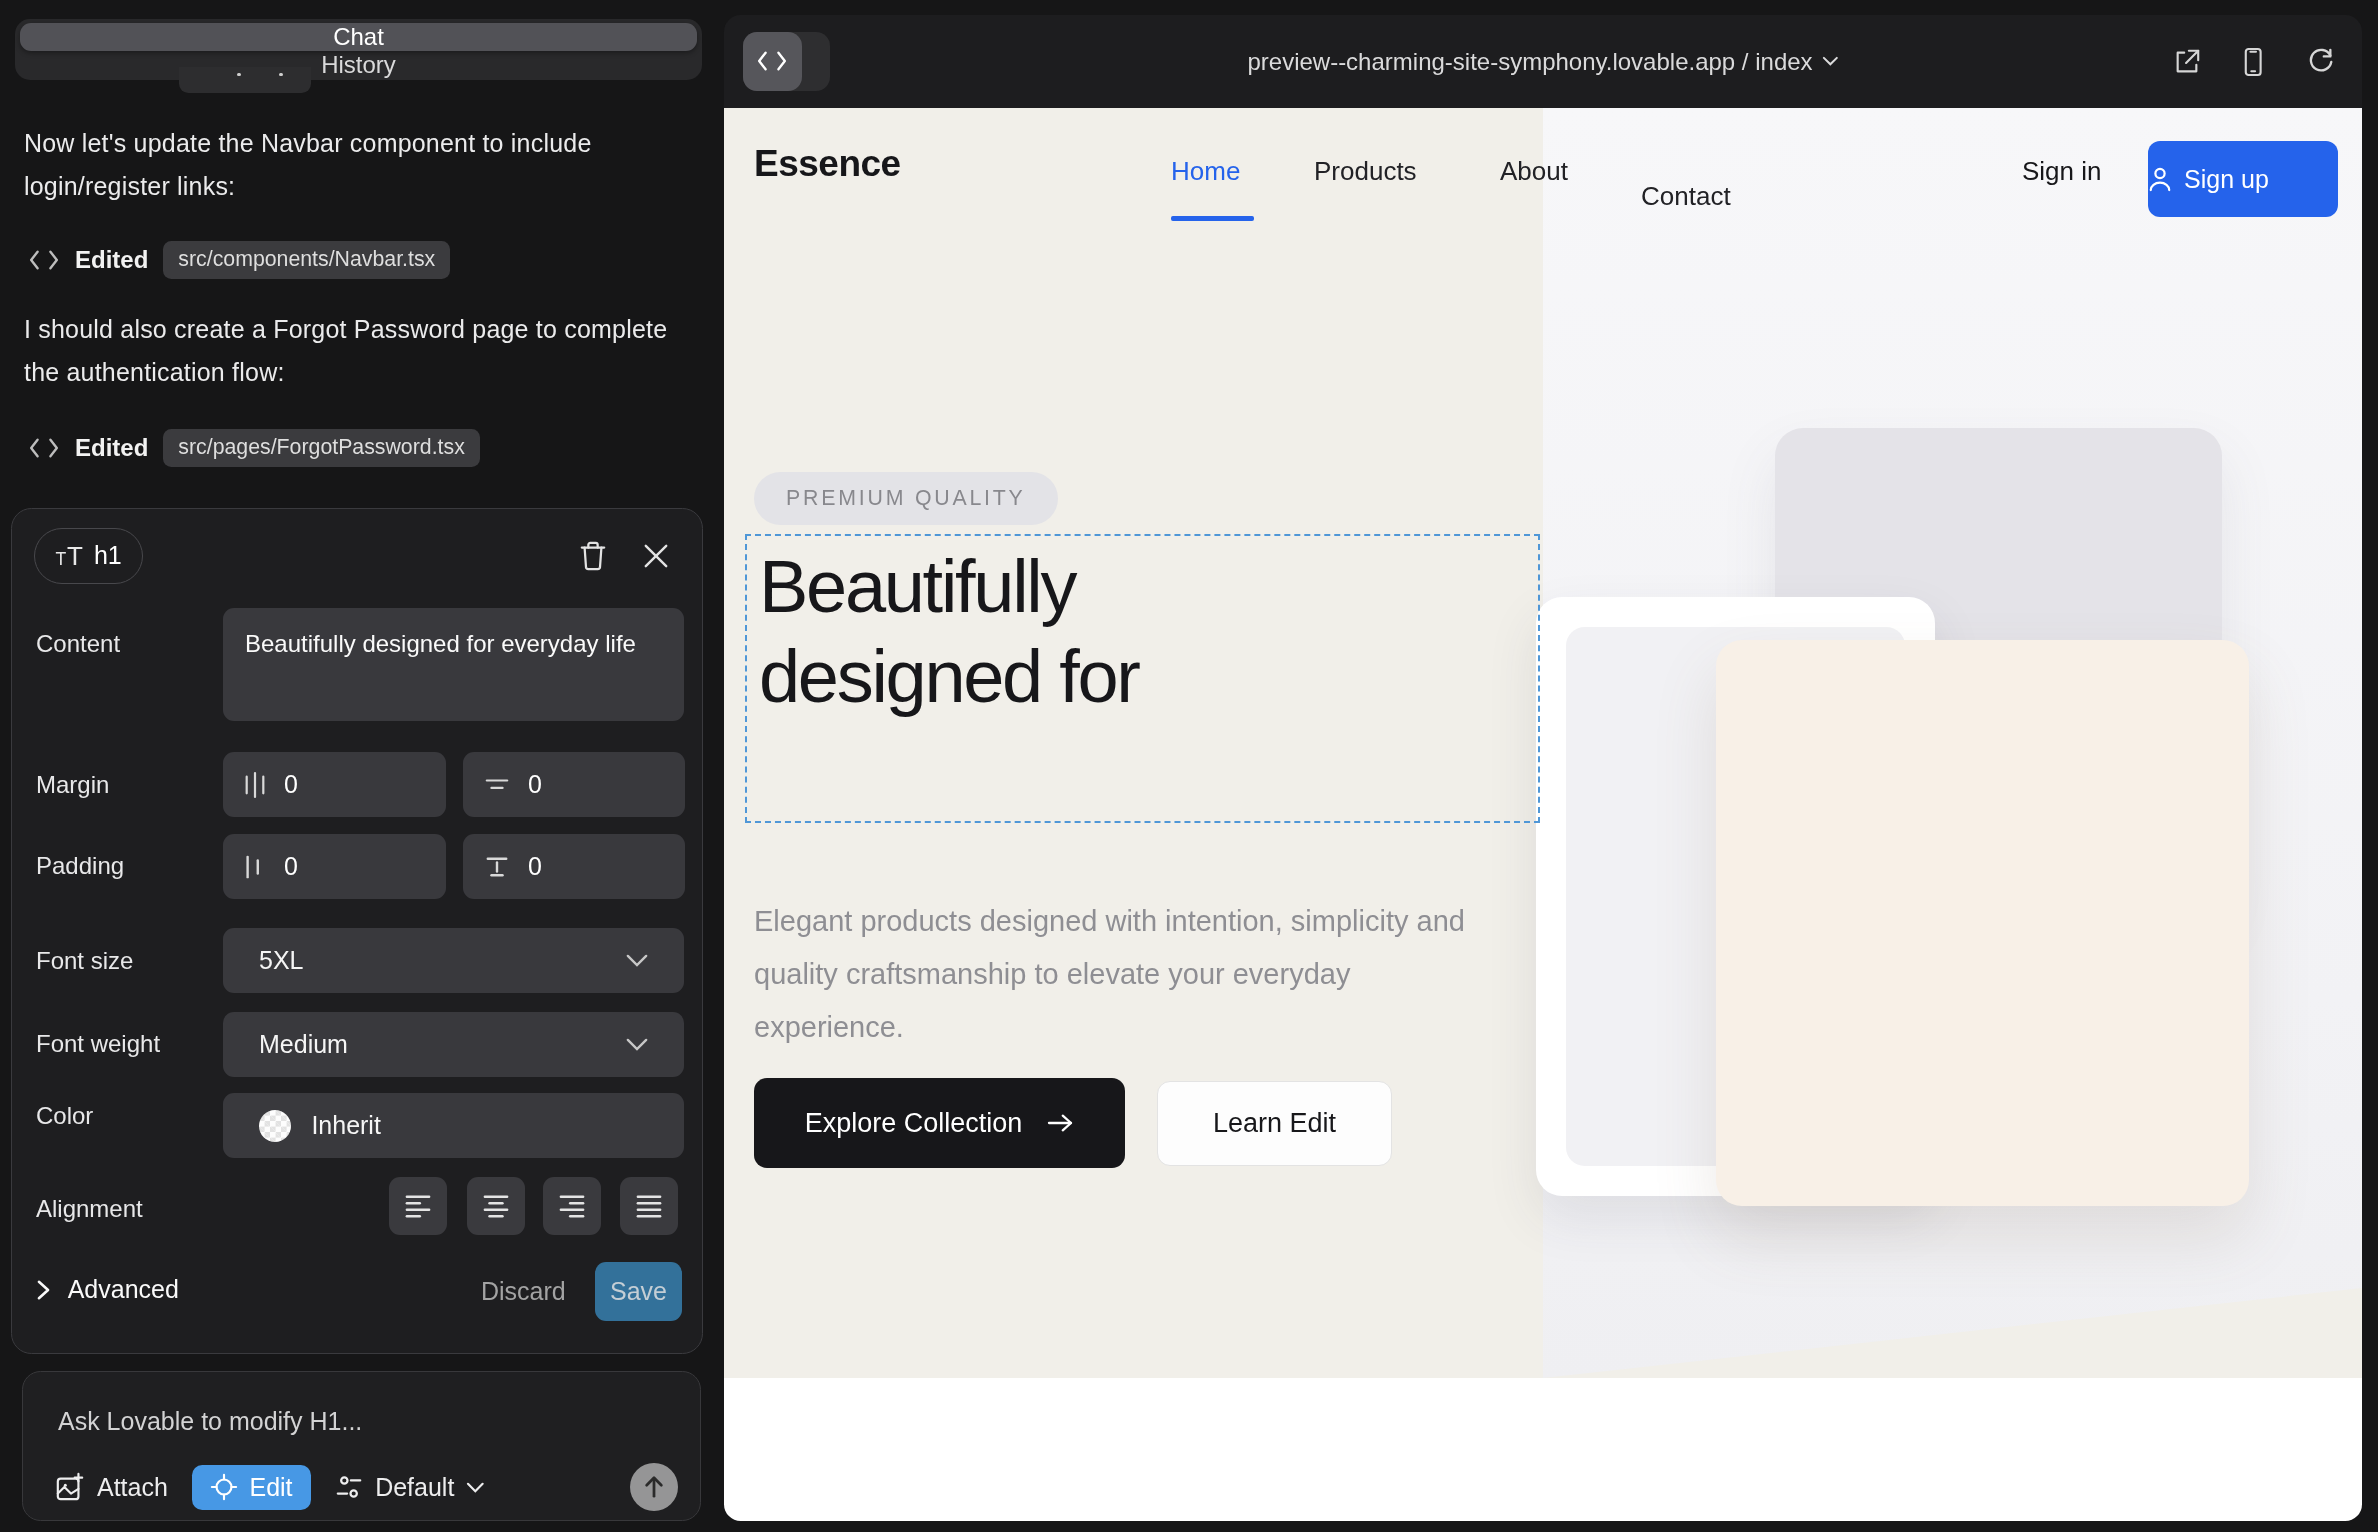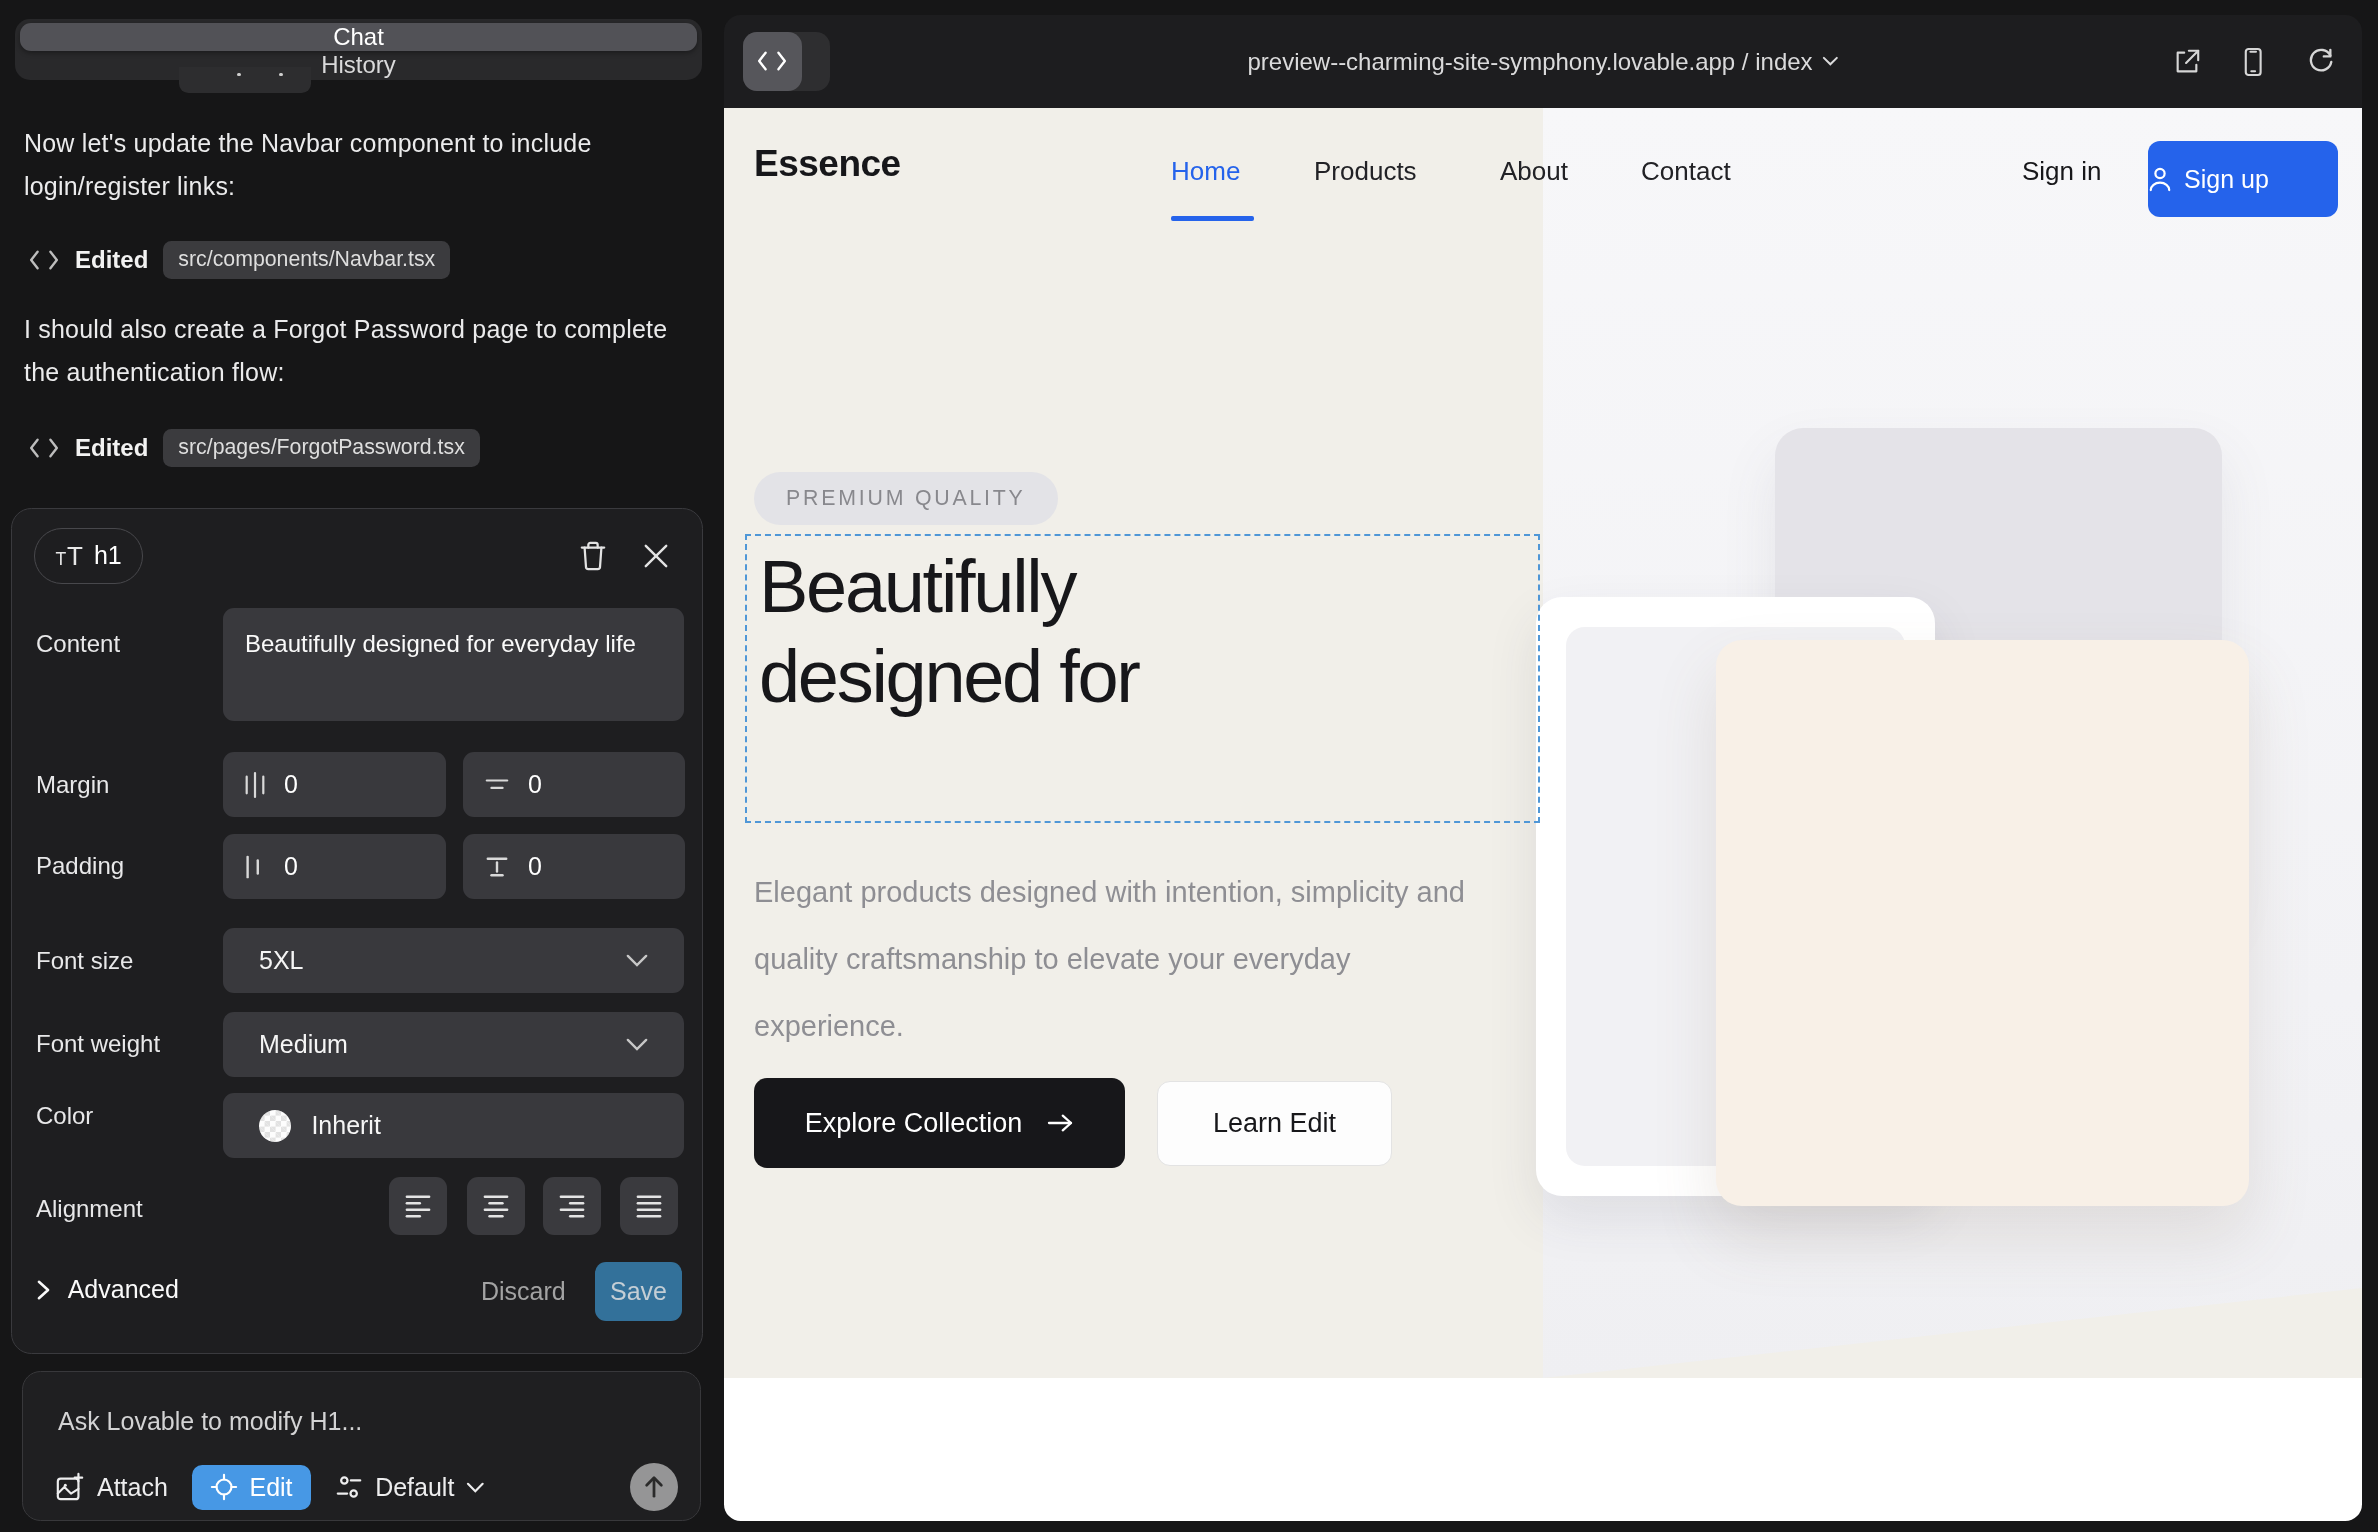--- a/index.html
+++ b/index.html
@@ -85,21 +85,21 @@
   .nav-link { top:48px; font-size:26px; color:#222226; cursor:pointer; }
   .nav-home { color:#2563eb; }
   .home-underline { left:447px; top:108px; width:83px; height:4.6px; background:#2563eb; border-radius:1.9px; }
   .sign-in { left:1298px; top:48px; font-size:26px; color:#17171a; cursor:pointer; }
   .signup-btn { left:1424px; top:33px; width:190px; height:76px; border-radius:12px; display:flex; align-items:center; gap:12px; color:#ffffff; font-size:25px; cursor:pointer; }
 
   .quality-badge { left:30px; top:364px; height:53px; padding:0 32px; border-radius:927px; background:#e3e3e7; display:flex; align-items:center; font-size:21.3px; letter-spacing:2.8px; color:#88888d; }
   .selection-box { left:21.3px; top:426px; width:795px; height:289px; border:2.3px dashed #4f97d7; }
   .hero-h1 { left:35px; top:434px; font-size:74px; line-height:90px; font-weight:500; letter-spacing:-2.3px; color:#17171a; }
   .hero-h1 span { display:block; }
-  .hero-desc { left:30px; top:751px; width:751px; font-size:29px; line-height:67px; color:#8e8e93; }
+  .hero-desc { left:30px; top:787px; width:751px; font-size:29px; line-height:53px; color:#8e8e93; }
   .cta-primary { left:30px; top:970px; width:371px; height:90px; background:#17171a; border-radius:13px; display:flex; align-items:center; justify-content:center; gap:24px; color:#fff; font-size:27px; cursor:pointer; }
   .cta-secondary { left:433px; top:973px; width:235px; height:85px; background:#fdfdfd; border:1.9px solid #e3e3e3; border-radius:13px; display:flex; align-items:center; justify-content:center; color:#17171a; font-size:27px; cursor:pointer; }
 
   svg { display:block; }
 </style>
 </head>
 <body>
 
 <div class="app">
 
@@ -376,21 +376,21 @@
         <div class="abs gray-card"></div>
         <div class="abs white-card"></div>
         <div class="abs peach-card"></div>
 
         <div class="abs site-nav">
           <div class="abs logo">Essence</div>
           <div class="abs nav-link nav-home" style="left:447px;">Home</div>
           <div class="abs home-underline"></div>
           <div class="abs nav-link" style="left:590px;">Products</div>
           <div class="abs nav-link" style="left:776px;">About</div>
-          <div class="abs nav-link" style="left:917px;">Contact</div>
+          <div class="abs nav-link" style="left:917px;margin-top:25px;">Contact</div>
           <div class="abs sign-in">Sign in</div>
           <div class="abs signup-btn" style="background: rgb(37, 99, 235);">
             <svg width="24" height="26" viewBox="0 0 26 28" fill="none" stroke="#ffffff" stroke-width="2.4" stroke-linecap="round">
                 <circle cx="13" cy="8" r="5"></circle>
                 <path d="M3 26 a10 8 0 0 1 20 0"></path>
               </svg>
             <span>Sign up</span>
           </div>
         </div>
 

